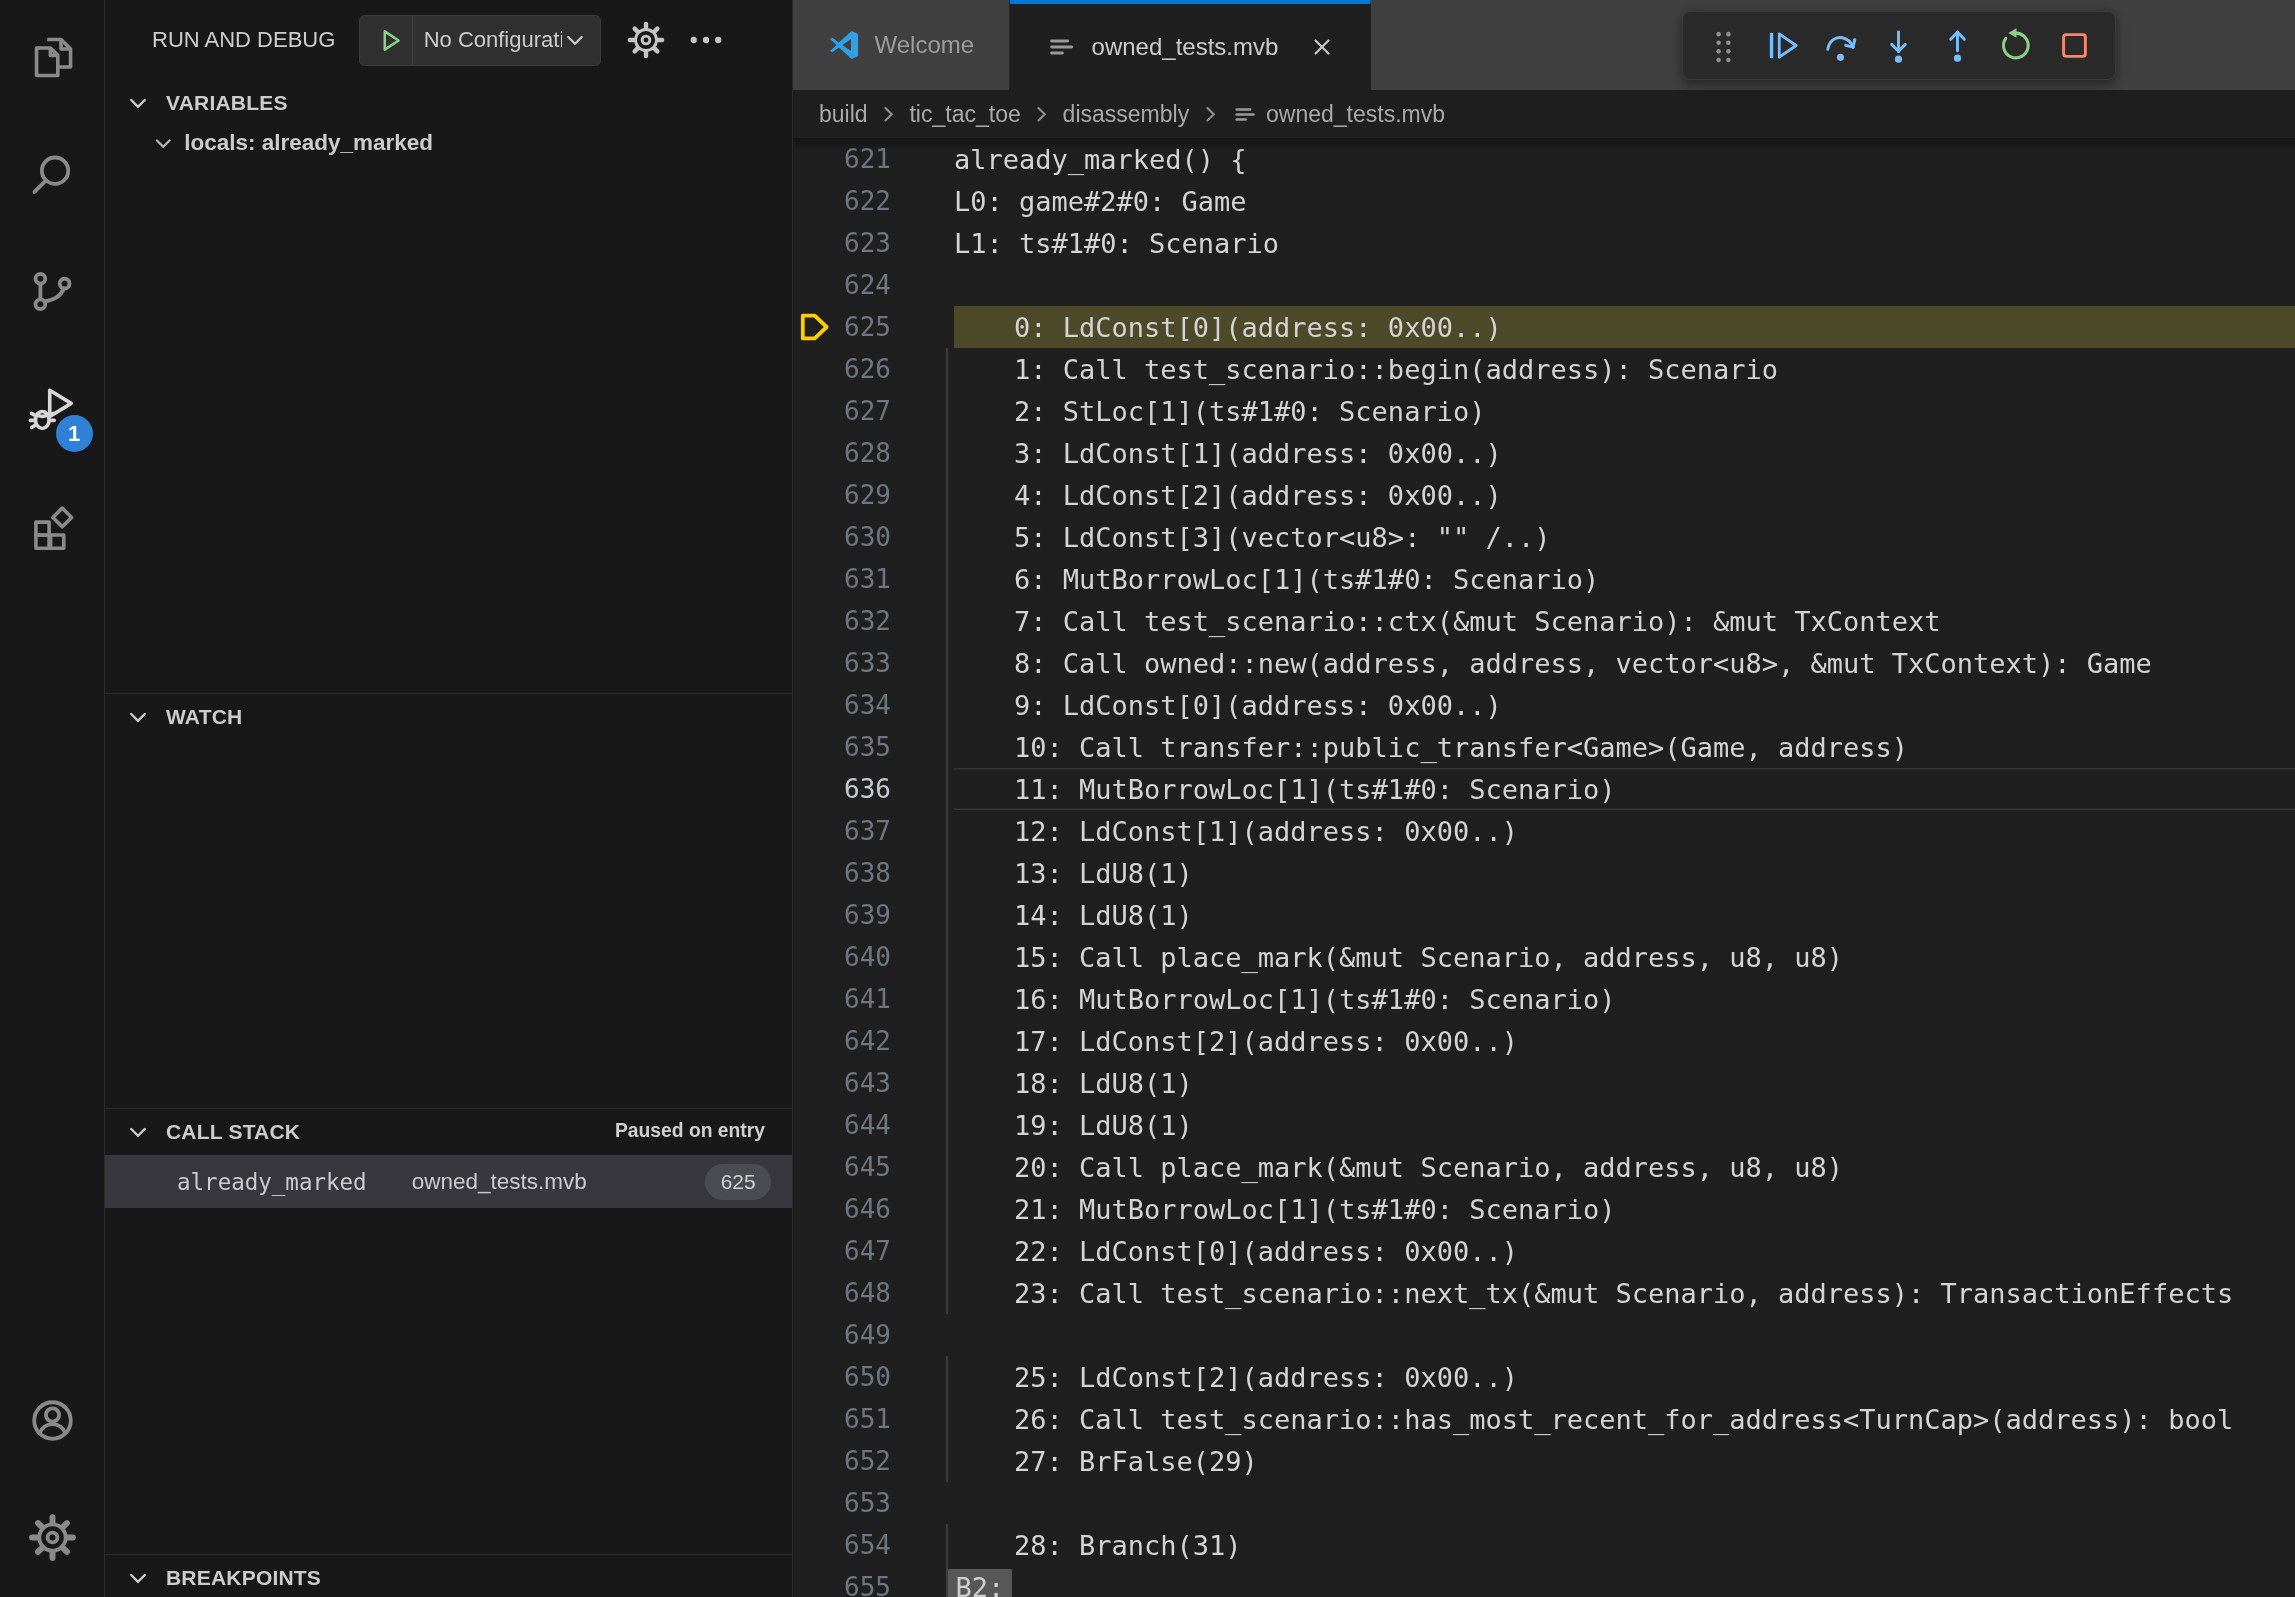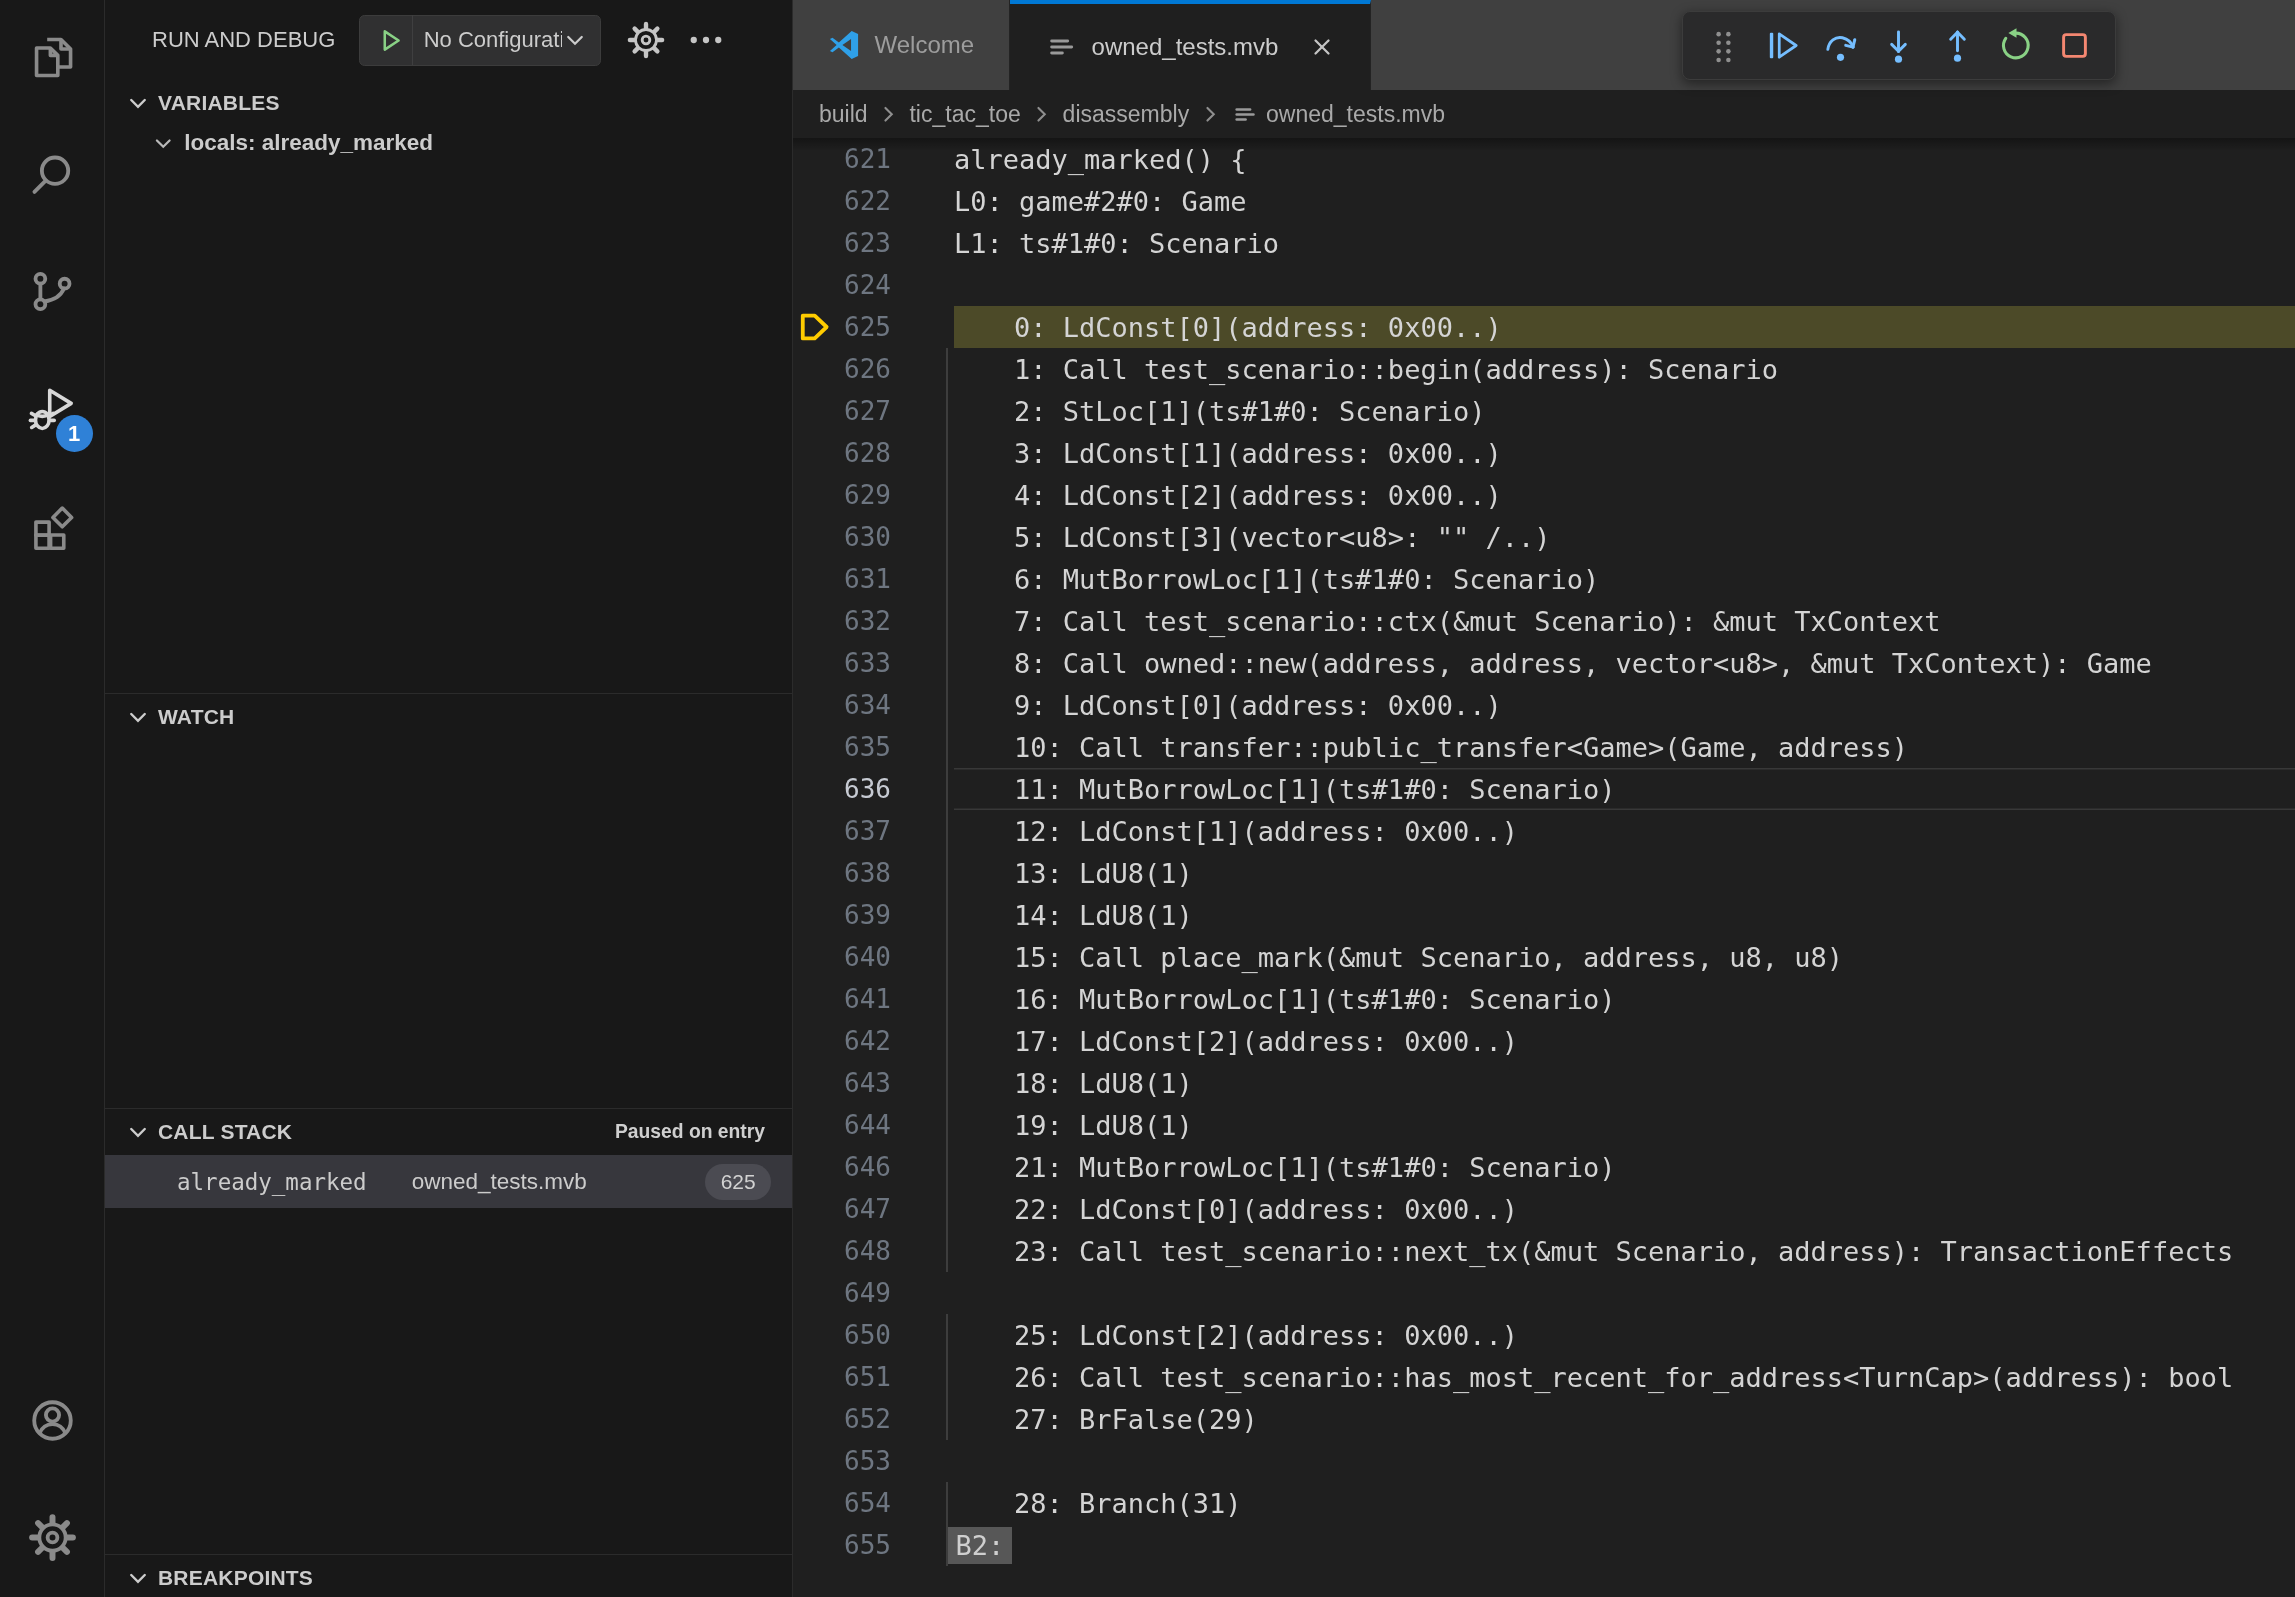--- a/index.html
+++ b/index.html
@@ -32,21 +32,21 @@
                   white-space:nowrap; }
   .config-btn .chev { width:24px; height:24px; margin-left:1.6px; }
   .sb-gear { margin-left:24px; width:42px; height:42px; color:#c5c5c5; cursor:pointer; }
   .sb-more { margin-left:17.7px; width:42px; height:42px; color:#c5c5c5; cursor:pointer; }
 
   .section { position:relative; }
   .section-variables { height:613px; }
   .section-watch { height:415px; border-top:0.8px solid #2b2b2b; }
   .section-callstack { height:446px; border-top:0.8px solid #2b2b2b; }
   .section-breakpoints { flex:1; border-top:0.8px solid #2b2b2b; overflow:hidden; }
-  .section-header { display:flex; align-items:center; padding:11.3px 27px 6.4px 21px; cursor:pointer; }
+  .section-header { display:flex; padding:11.3px 27px 6.4px 21px; cursor:pointer;gap:8px; }
   .section-header .chev { width:24px; height:24px; margin-right:8px; flex-shrink:0; }
   .section-title { font-size:21px; font-weight:bold; color:#cccccc; letter-spacing:0.2px; }
   .section-status { margin-left:auto; font-size:19.3px; font-weight:bold; color:#cfcfcf; }
   .tree-item { display:flex; align-items:center; height:43px; padding-left:47px; cursor:pointer; }
   .tree-item .chev { width:22.5px; height:22.5px; margin-right:9.7px; flex-shrink:0; }
   .tree-label { font-size:22.5px; font-weight:600; color:#cccccc; }
 
   .frame-row { height:53px; margin-top:4.8px; background:#37373d; display:flex; align-items:center;
                padding:0 21px 0 72px; cursor:pointer; }
   .frame-fn { font-family:"DejaVu Sans Mono", monospace; font-size:22.5px; color:#cccccc; }
@@ -684,20 +684,34 @@
       <span class="code-text">19: LdU8(1)</span>
     </div>
   </div>
           <div class="code-line t-instr">
     <div class="gutter">
       <span class="glyph">
         <svg class="exec-arrow" viewBox="0 0 22 20" fill="none" stroke="#ffcc00" stroke-width="2.4" stroke-linejoin="round" style="visibility: hidden;">
           <path d="M3 2.8 H10.5 L18 10 L10.5 17.2 H3 Z"></path>
         </svg>
       </span>
+      <span class="lnum">645</span>
+    </div>
+    <div class="content">
+
+      <span class="code-text">20: Call place_mark(&amp;mut Scenario, address, u8, u8)</span>
+    </div>
+  </div>
+          <div class="code-line t-instr">
+    <div class="gutter">
+      <span class="glyph">
+        <svg class="exec-arrow" viewBox="0 0 22 20" fill="none" stroke="#ffcc00" stroke-width="2.4" stroke-linejoin="round" style="visibility: hidden;">
+          <path d="M3 2.8 H10.5 L18 10 L10.5 17.2 H3 Z"></path>
+        </svg>
+      </span>
       <span class="lnum">646</span>
     </div>
     <div class="content">
 
       <span class="code-text">21: MutBorrowLoc[1](ts#1#0: Scenario)</span>
     </div>
   </div>
           <div class="code-line t-instr">
     <div class="gutter">
       <span class="glyph">

